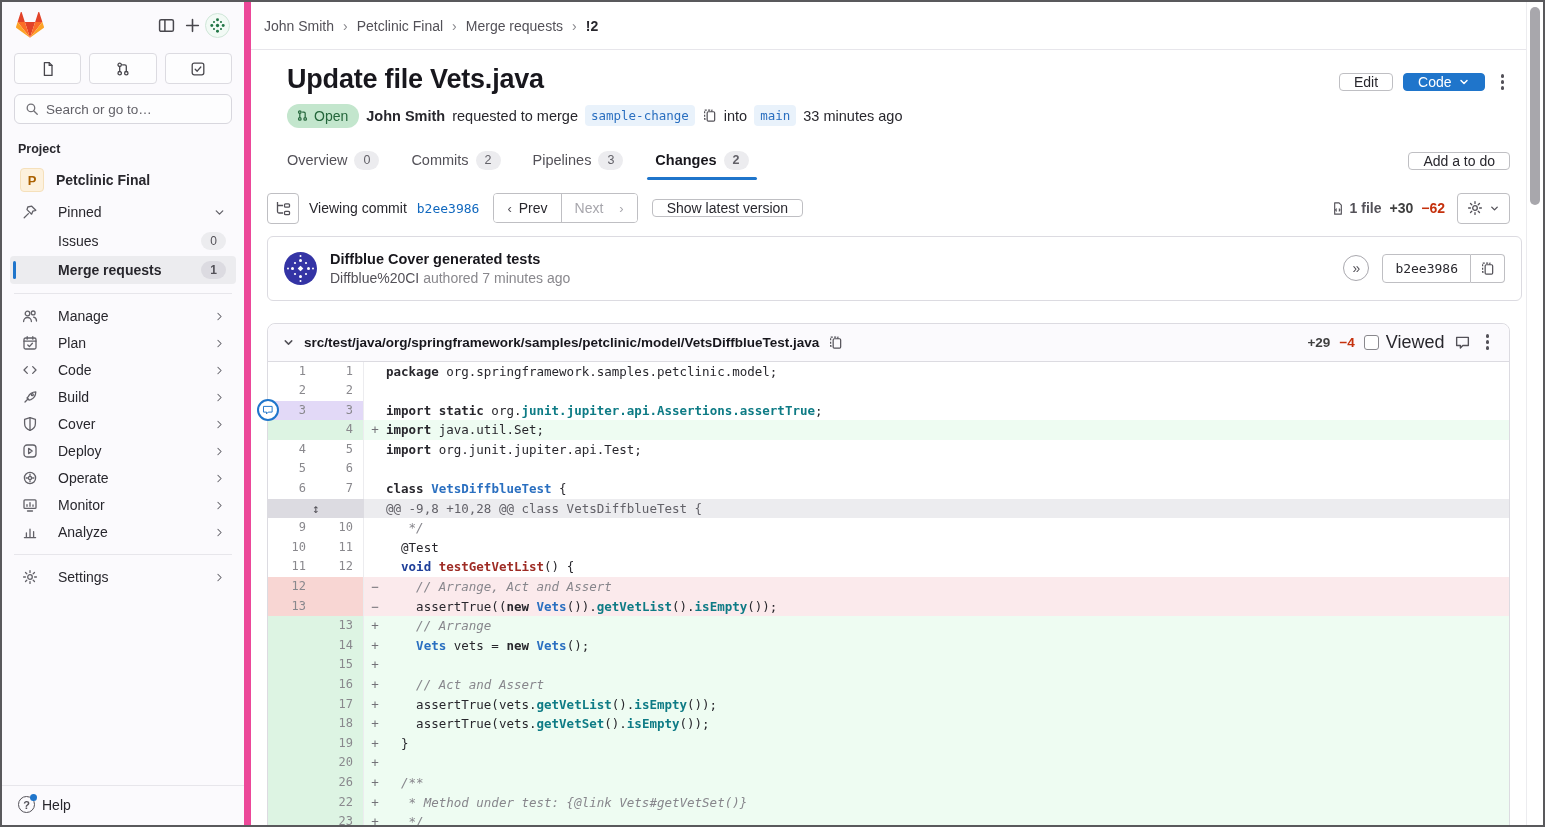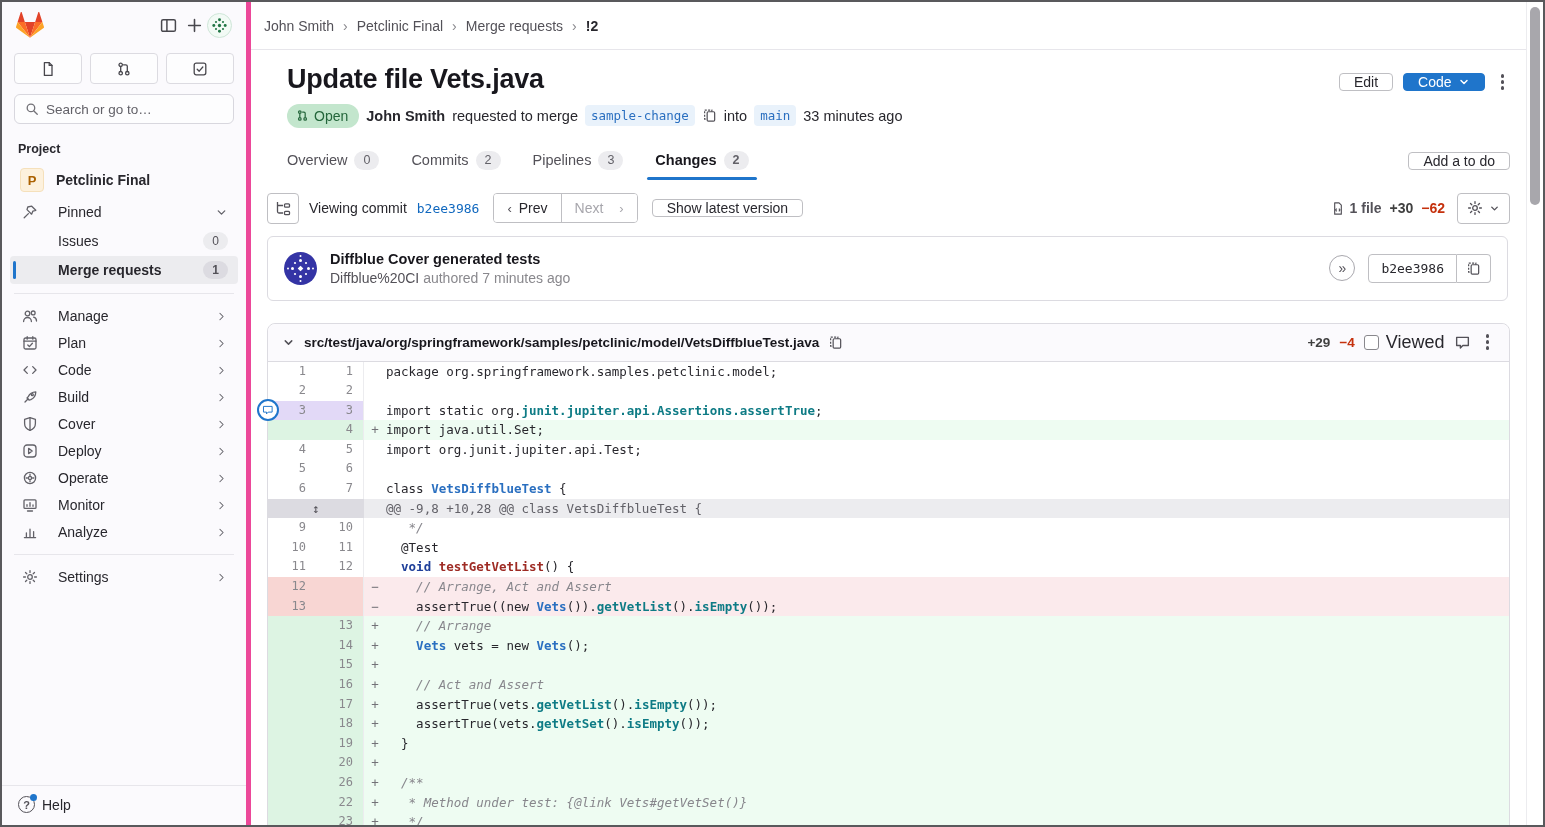--- a/index.html
+++ b/index.html
@@ -6,21 +6,21 @@
   html,body { width:1545px; height:827px; overflow:hidden; }
   body {
     font-family: "Liberation Sans", sans-serif;
     color:#28272d; background:#fff;
     border:2px solid #59595c;
     display:flex;
   }
   
   .sidebar {
     width:249px; min-width:249px; background:#fbfafd;
-    border-right:5px solid #ec4899;
+    border-right:7px solid #ec4899;
     display:flex; flex-direction:column; font-size:14px;
   }
   .sb-top { display:flex; align-items:center; padding:10px 14px 6px 14px; }
   .sb-top .spacer { flex:1; }
   .icon-btn { background:none; border:none; color:#48474d; cursor:pointer; display:flex; align-items:center; justify-content:center; width:26px; height:26px; border-radius:4px; }
   .avatar-top { width:25px; height:25px; border-radius:50%; background:#f2faf5; border:1px solid #cfe6d8; display:flex; align-items:center; justify-content:center; }
   .sb-shortcuts { display:flex; gap:8px; padding:8px 12px 0 12px; }
   .sb-shortcuts button {
     flex:1; height:31px; background:#fdfdfe; border:1px solid #dcdbe1; border-radius:4px;
     display:flex; align-items:center; justify-content:center; color:#48474d; cursor:pointer;
@@ -94,21 +94,21 @@
   .seg-group .seg + .seg { border-left:1px solid #bfbfc3; }
   .seg .g { color:#535158; font-size:13px; }
   .seg.disabled { color:#a7a6ac; cursor:default;gap:16px; }
   .seg.disabled .g { color:#a7a6ac; }
   .bar-right { margin-left:auto; display:flex; align-items:center; gap:8px;text-align:center; }
   .stat-files { display:flex; align-items:center; gap:5px; color:#535158; font-weight:600; font-size:14px; }
   .add-stat { color:#404040; font-weight:700; }
   .del-stat { color:#c5310d; font-weight:700; }
   .gear-btn { height:31px; border:1px solid #bfbfc3; border-radius:4px; background:#fff; display:flex; align-items:center; gap:6px; padding:0 9px; color:#535158; cursor:pointer; margin-left:4px; }
   
-  .commit-card { margin:12px 18px 0 16px; border:1px solid #dcdbe1; border-radius:6px; padding:14px 16px; display:flex; align-items:center; gap:13px; background:#fff; }
+  .commit-card { margin:12px 4px 0 16px; border:1px solid #dcdbe1; border-radius:6px; padding:14px 16px; display:flex; align-items:center; gap:13px; background:#fff; }
   .commit-texts { display:flex; flex-direction:column; gap:3px; }
   .commit-title { font-size:14.5px; font-weight:700; color:#18171d; }
   .commit-sub { font-size:14px; color:#535158; }
   .commit-sub .muted { color:#89888d; }
   .commit-card .grow { flex:1; }
   .expand-circle { width:26px; height:26px; border:1px solid #a9a8ae; border-radius:50%; display:flex; align-items:center; justify-content:center; color:#535158; font-size:14px; cursor:pointer; background:#fff; }
   .sha-box { display:flex; align-items:stretch; }
   .sha-box .sha { border:1px solid #bfbfc3; border-radius:4px 0 0 4px; padding:6px 12px; font-family:"DejaVu Sans Mono", monospace; font-size:13px; color:#28272d; background:#fff; }
   .sha-box .cpy { border:1px solid #bfbfc3; border-left:none; border-radius:0 4px 4px 0; padding:0 9px; display:flex; align-items:center; color:#535158; cursor:pointer; background:#fff; }
   
@@ -126,21 +126,21 @@
   .drow .num.new { border-right:1px solid #ececef; }
   .drow .codecell { flex:1; display:flex; white-space:pre; overflow:hidden; }
   .drow .sign { width:22px; min-width:22px; text-align:center; color:#737278; }
   .drow.add .num { background:#ddf4e3; }
   .drow.add .codecell { background:#eefcf2; }
   .drow.del .num { background:#f8d6d3; }
   .drow.del .codecell { background:#fbeaec; }
   .drow .num.hl { background:#e2d9f7; }
   .drow.hunk .hunkgut { width:96px; min-width:96px; background:#dcdbe1; text-align:center; color:#535158; cursor:pointer; }
   .drow.hunk .codecell { background:#ececef; color:#626168; padding-left:22px; }
-  .tok-k { font-weight:400; color:#28272d; }
+  .tok-k { font-weight:700; color:#28272d; }
   .tok-kt { font-weight:700; color:#20409a; }
   .tok-fn { font-weight:700; color:#9e2b24; }
   .tok-cls { font-weight:600; color:#2a6fc0; }
   .tok-m { font-weight:600; color:#0e7b85; }
   .tok-c { color:#87868c; font-style:italic; }
   .tok-p { color:#28272d; }
   .comment-bubble {
     position:absolute; left:-11px; top:-2px; width:22px; height:22px; background:#fff;
     border:2px solid #1f75cb; border-radius:50%; display:flex; align-items:center; justify-content:center;
     color:#1f75cb; z-index:5; cursor:pointer;

